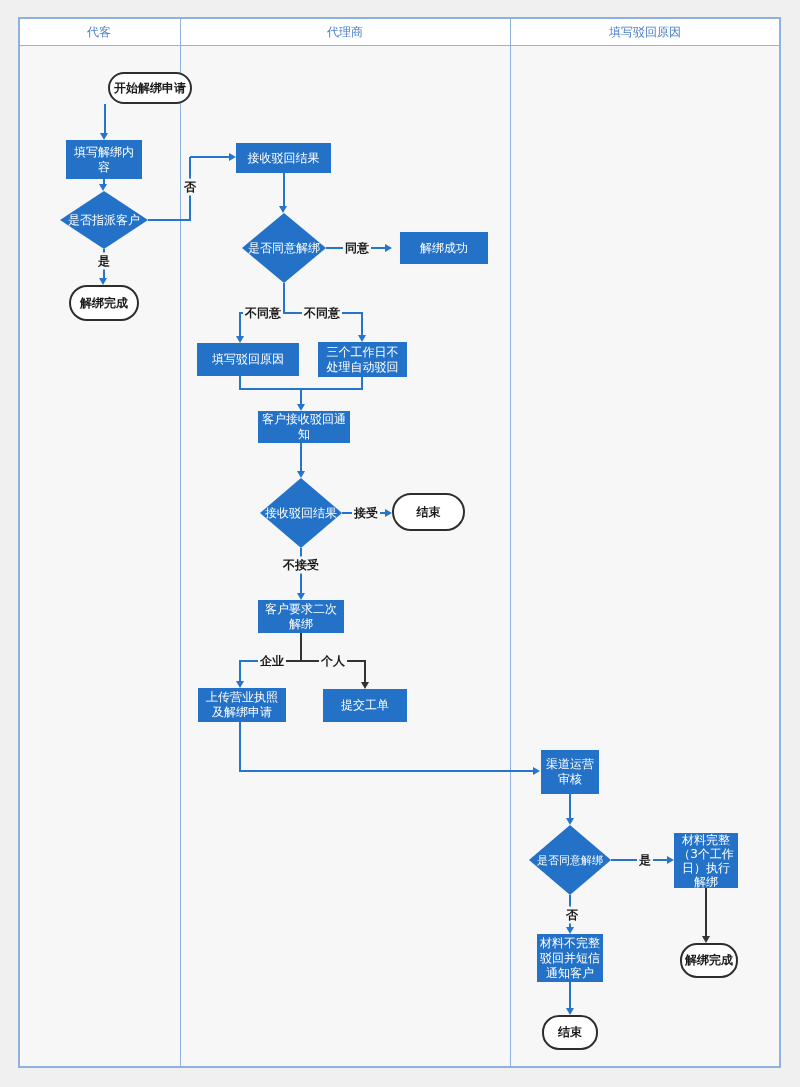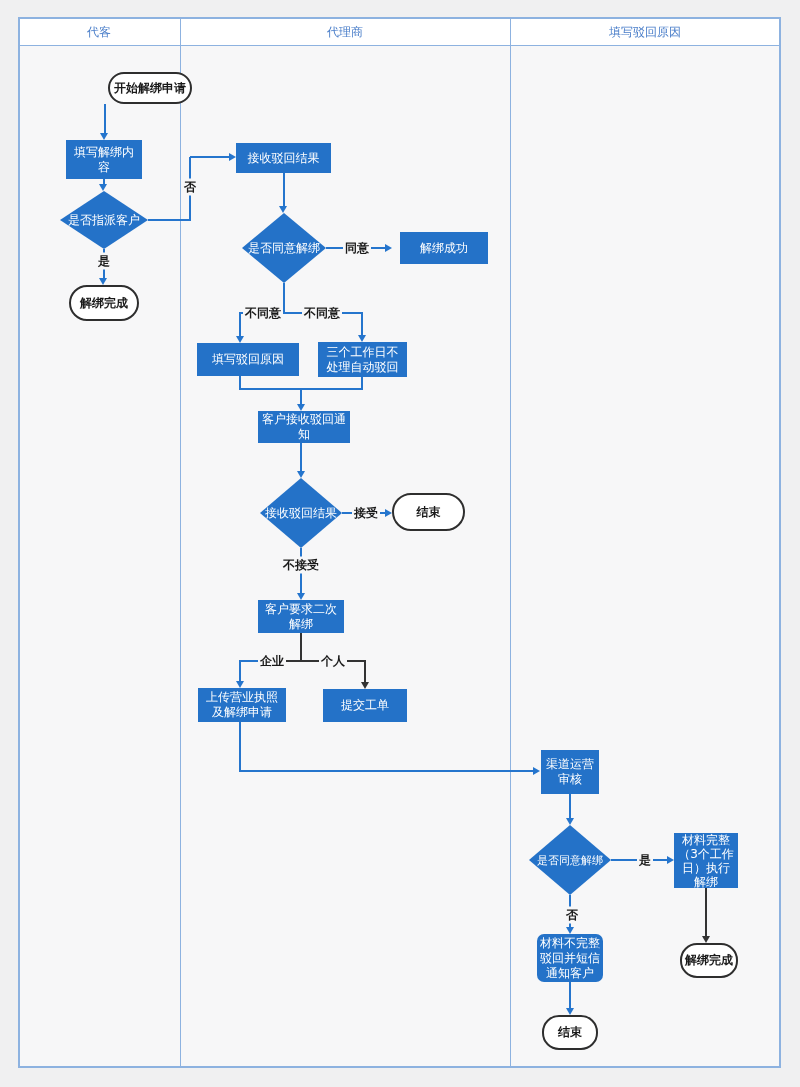--- a/index.html
+++ b/index.html
@@ -175,17 +175,17 @@
   <div class="box" style="left:258px;top:411px;width:92px;height:32px;">客户接收驳回通知</div>
   <div class="diamond" style="left:260px;top:478px;width:82px;height:70px;">接收驳回结果</div>
   <div class="term" style="left:392px;top:493px;width:73px;height:38px;border-radius:19px;">结束</div>
   <div class="box" style="left:258px;top:600px;width:86px;height:33px;">客户要求二次解绑</div>
   <div class="box" style="left:198px;top:688px;width:88px;height:34px;">上传营业执照及解绑申请</div>
   <div class="box" style="left:323px;top:689px;width:84px;height:33px;">提交工单</div>
 
   <div class="box" style="left:541px;top:750px;width:58px;height:44px;">渠道运营审核</div>
   <div class="diamond" style="left:529px;top:825px;width:82px;height:70px;font-size:11px;">是否同意解绑</div>
   <div class="box" style="left:674px;top:833px;width:64px;height:55px;line-height:14px;">材料完整（3个工作日）执行解绑</div>
-  <div class="box" style="left:537px;top:934px;width:66px;height:48px;line-height:15px;border-radius:7px;">材料不完整驳回并短信通知客户</div>
+  <div class="box" style="left:537px;top:934px;width:66px;height:48px;line-height:15px;">材料不完整驳回并短信通知客户</div>
   <div class="term" style="left:680px;top:943px;width:58px;height:35px;border-radius:17px;">解绑完成</div>
   <div class="term" style="left:542px;top:1015px;width:56px;height:35px;border-radius:17px;">结束</div>
 
 </div>
 
 </body></html>

